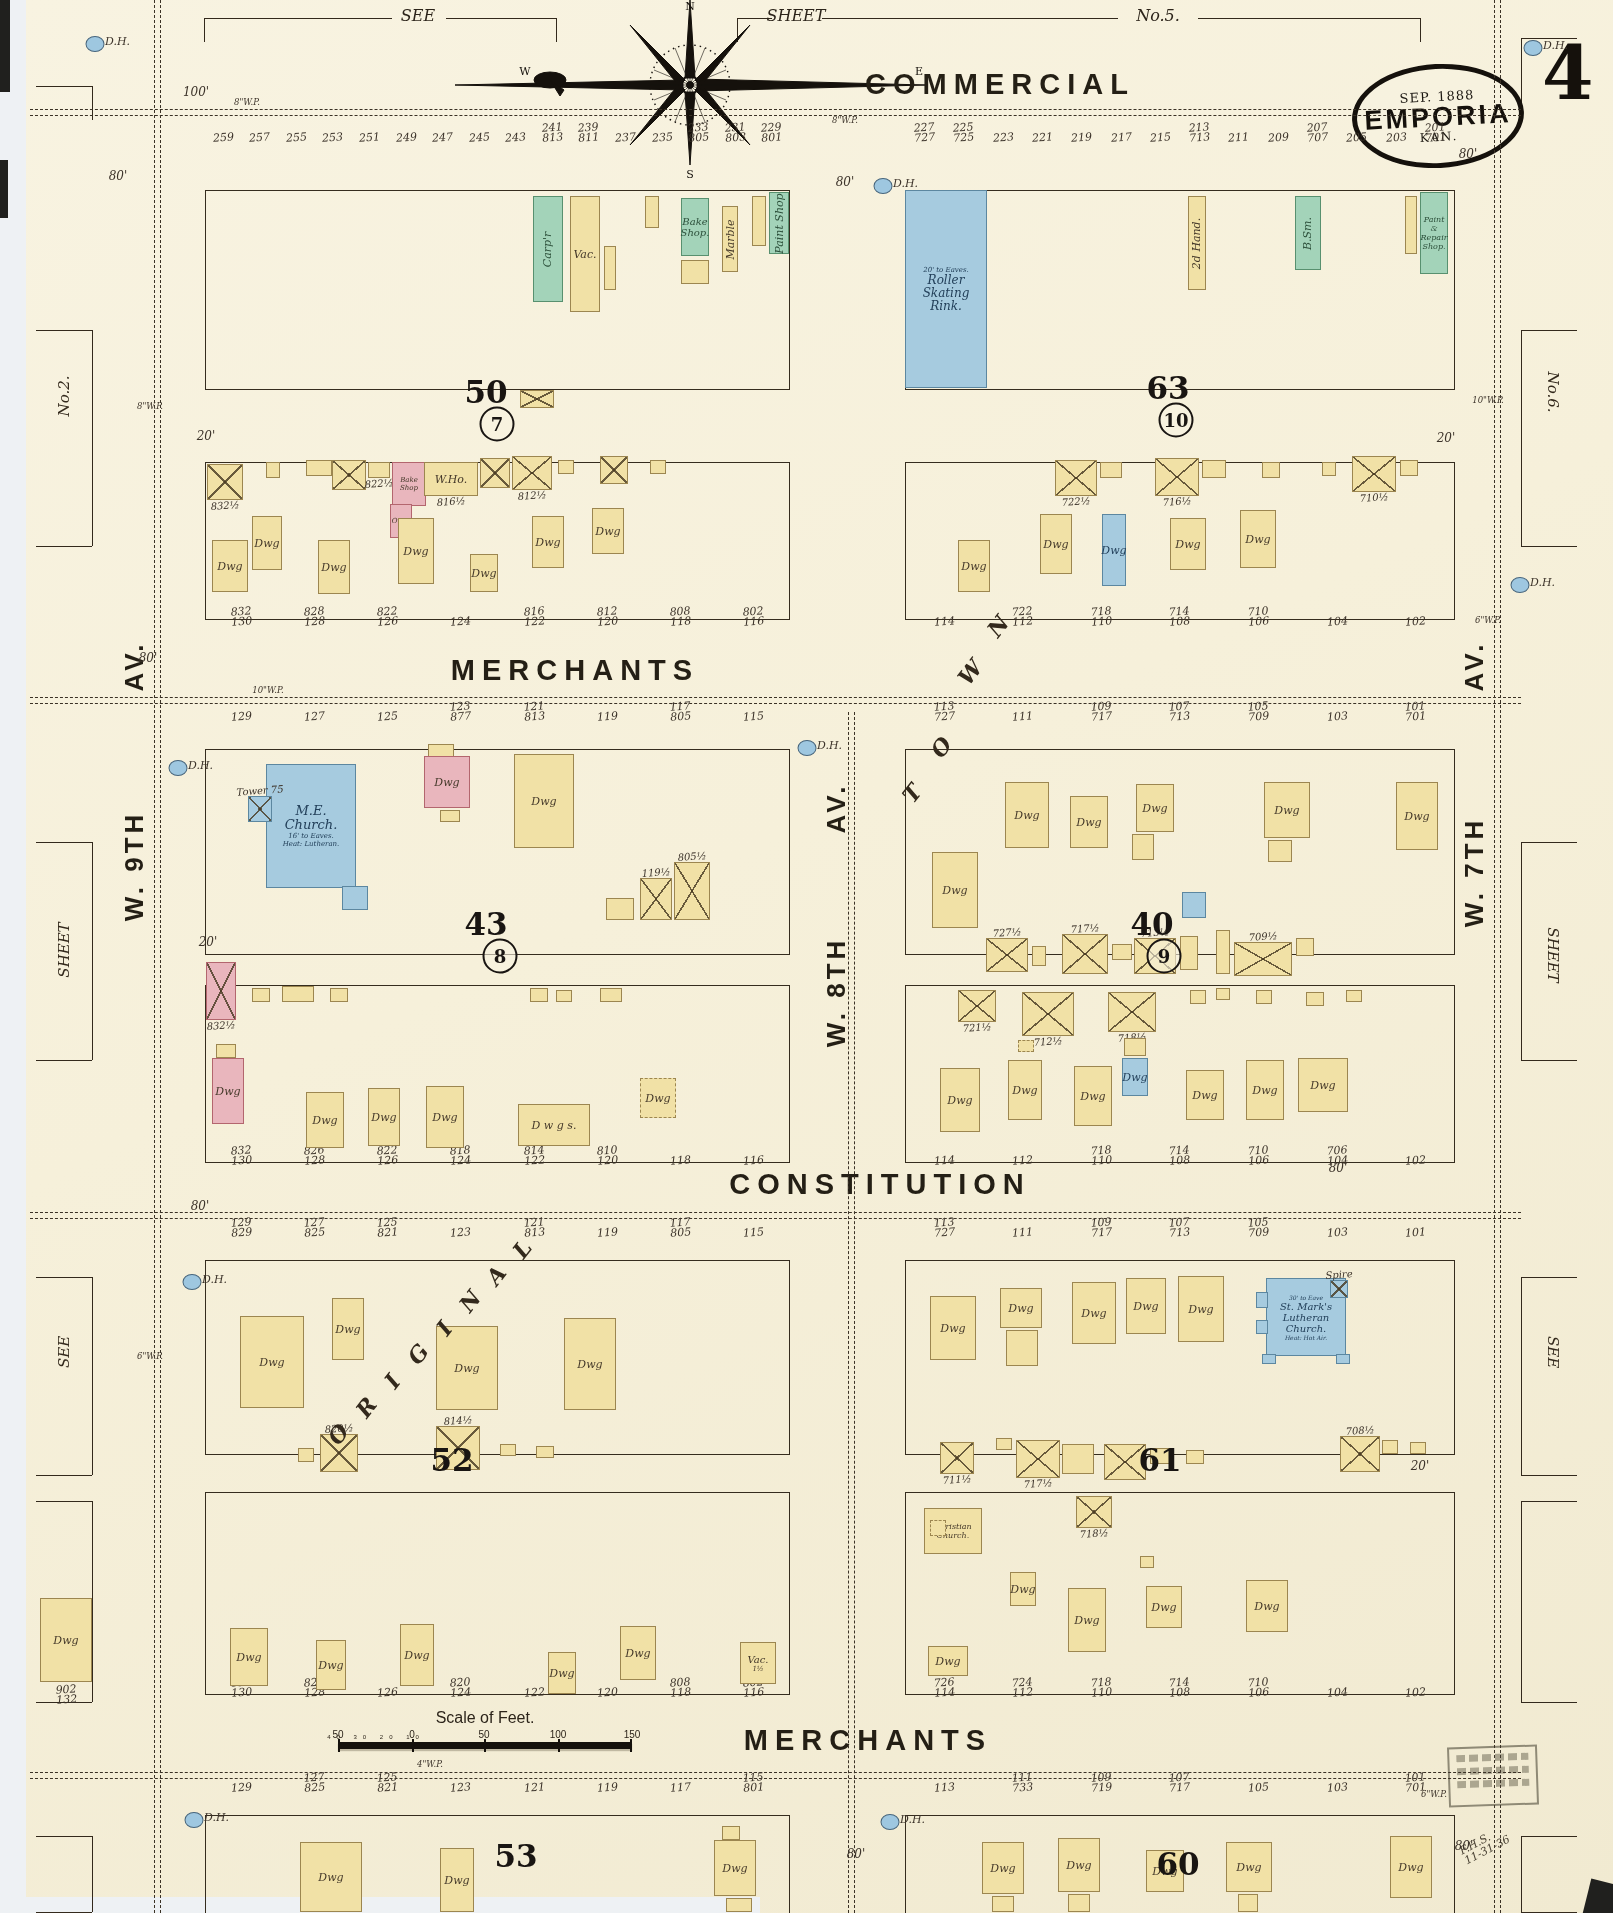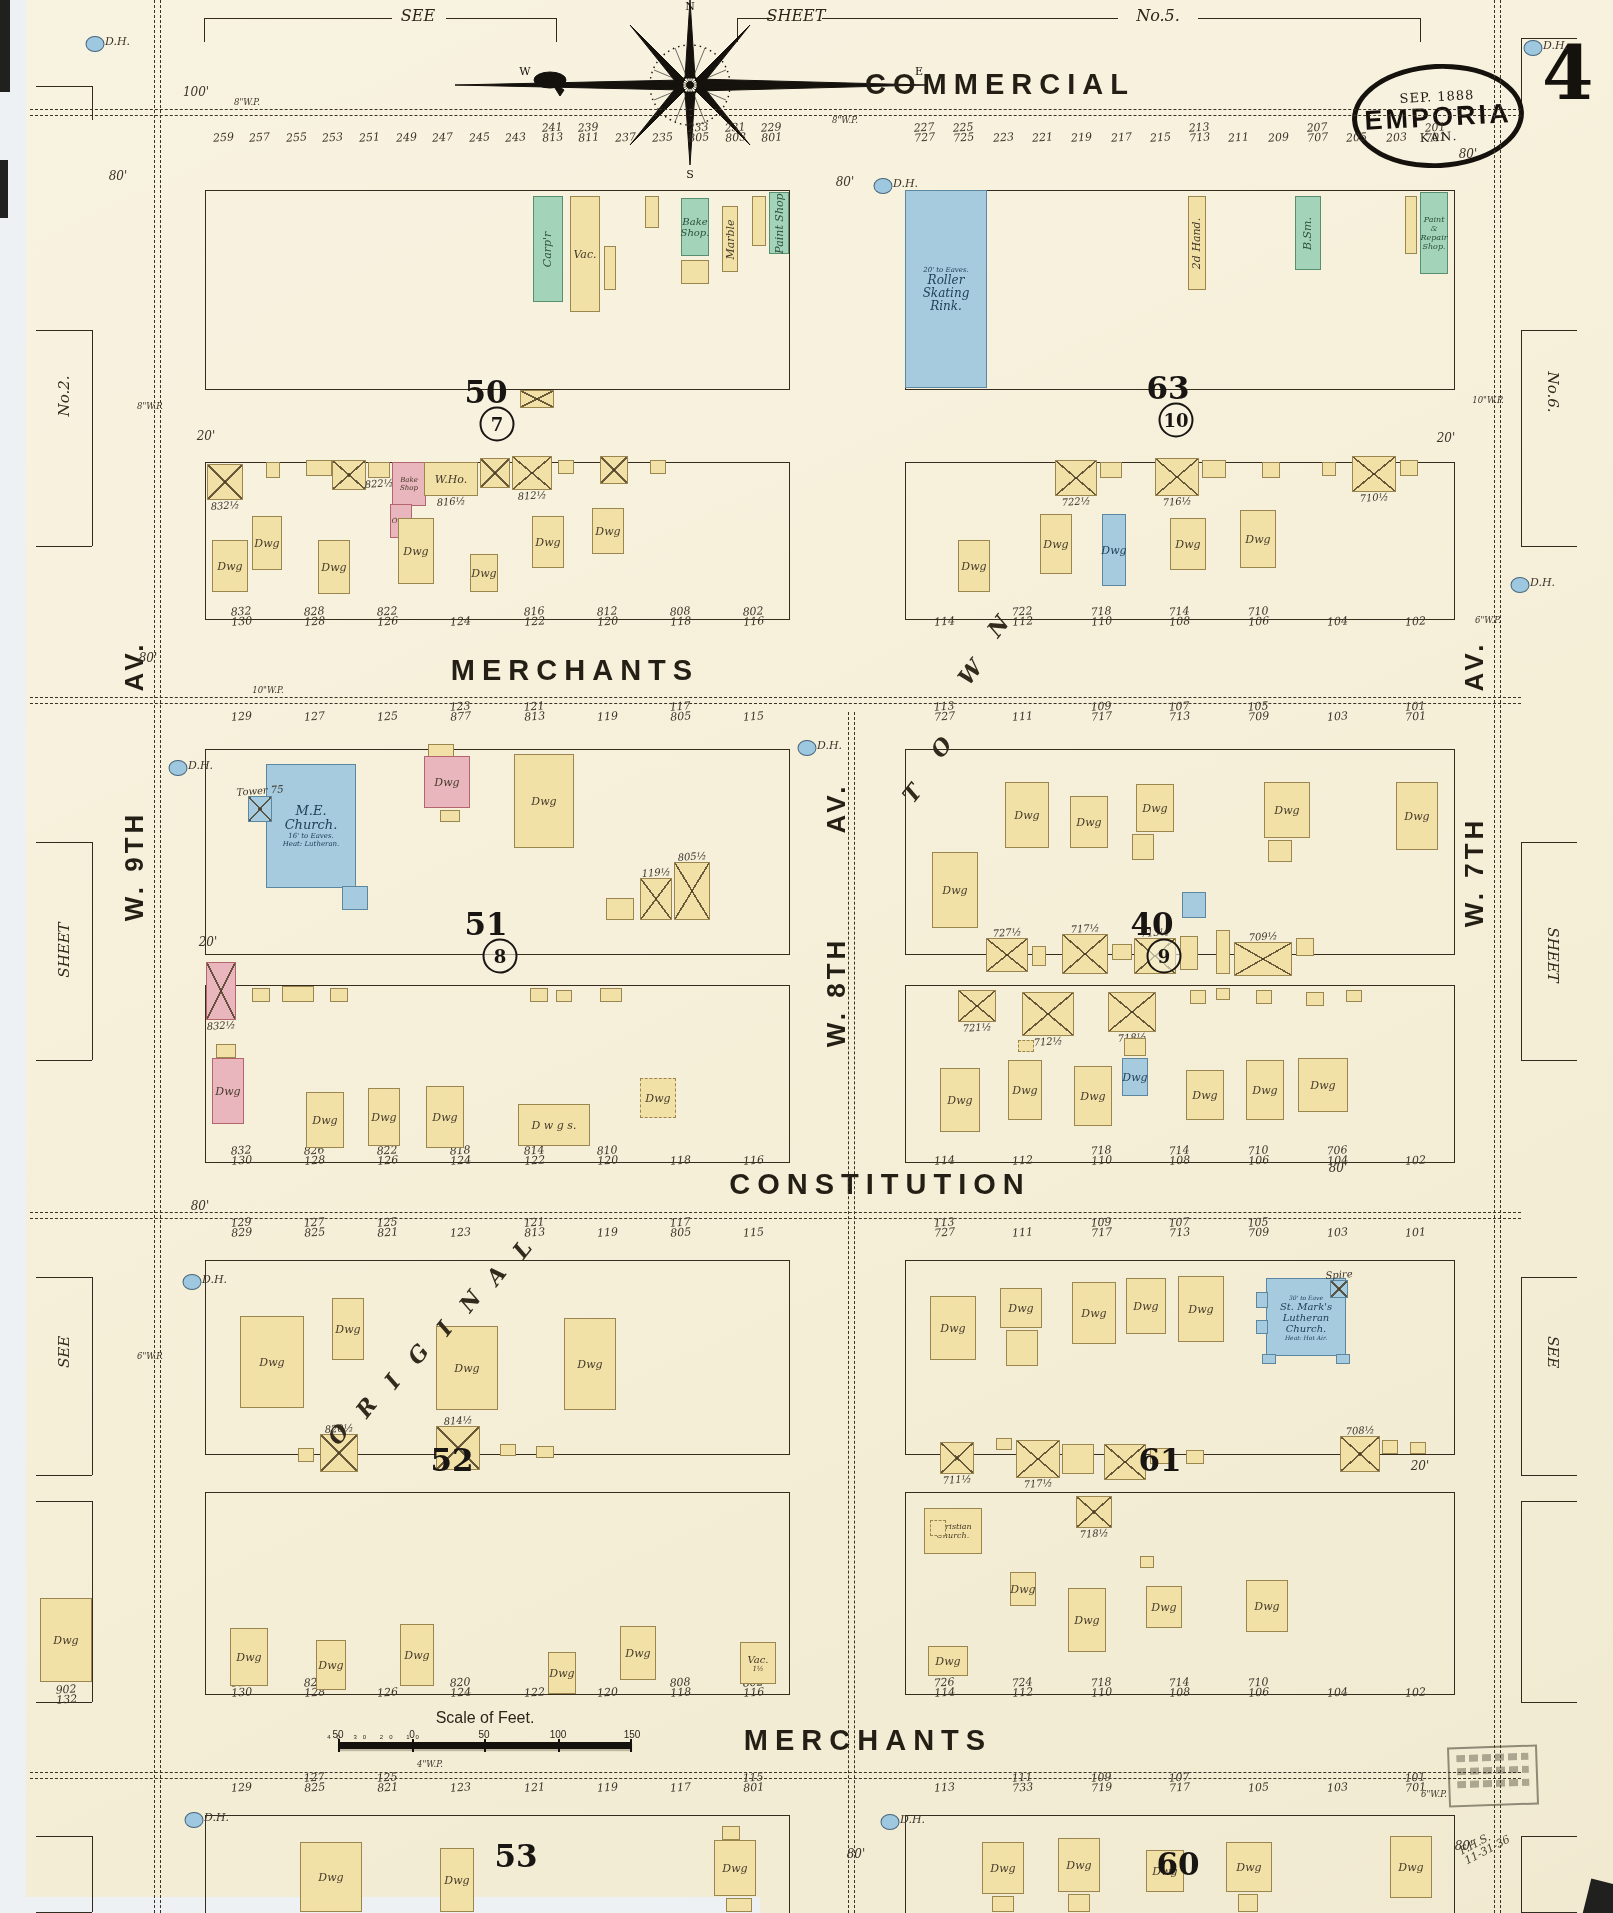--- a/index.html
+++ b/index.html
@@ -793,21 +793,21 @@
       </div>
       <div class="bldg c-y" style="left: 1238px; top: 1894px; width: 20px; height: 18px;"></div>
       <div class="bldg c-y" style="left: 1390px; top: 1836px; width: 42px; height: 62px;">
         <span>Dwg</span>
       </div>
       <div class="bldg c-y" style="left: 40px; top: 1598px; width: 52px; height: 84px;">
         <span>Dwg</span>
       </div>
       <div class="blocknum" style="left: 486px; top: 392px;">50</div>
       <div class="blocknum" style="left: 1168px; top: 388px;">63</div>
-      <div class="blocknum" style="left: 486px; top: 924px;">51</div>
+      <div class="blocknum" style="left: 486px; top: 924px;">43</div>
       <div class="blocknum" style="left: 1152px; top: 924px;">40</div>
       <div class="blocknum" style="left: 452px; top: 1460px;">52</div>
       <div class="blocknum" style="left: 1160px; top: 1460px;">61</div>
       <div class="blocknum" style="left: 516px; top: 1856px;">53</div>
       <div class="blocknum" style="left: 1178px; top: 1864px;">60</div>
       <div class="circnum" style="left: 497px; top: 424px;">7</div>
       <div class="circnum" style="left: 1176px; top: 420px;">10</div>
       <div class="circnum" style="left: 500px; top: 956px;">8</div>
       <div class="circnum" style="left: 1164px; top: 956px;">9</div>
       <div class="dim" style="left: 196px; top: 92px;">100'</div>

